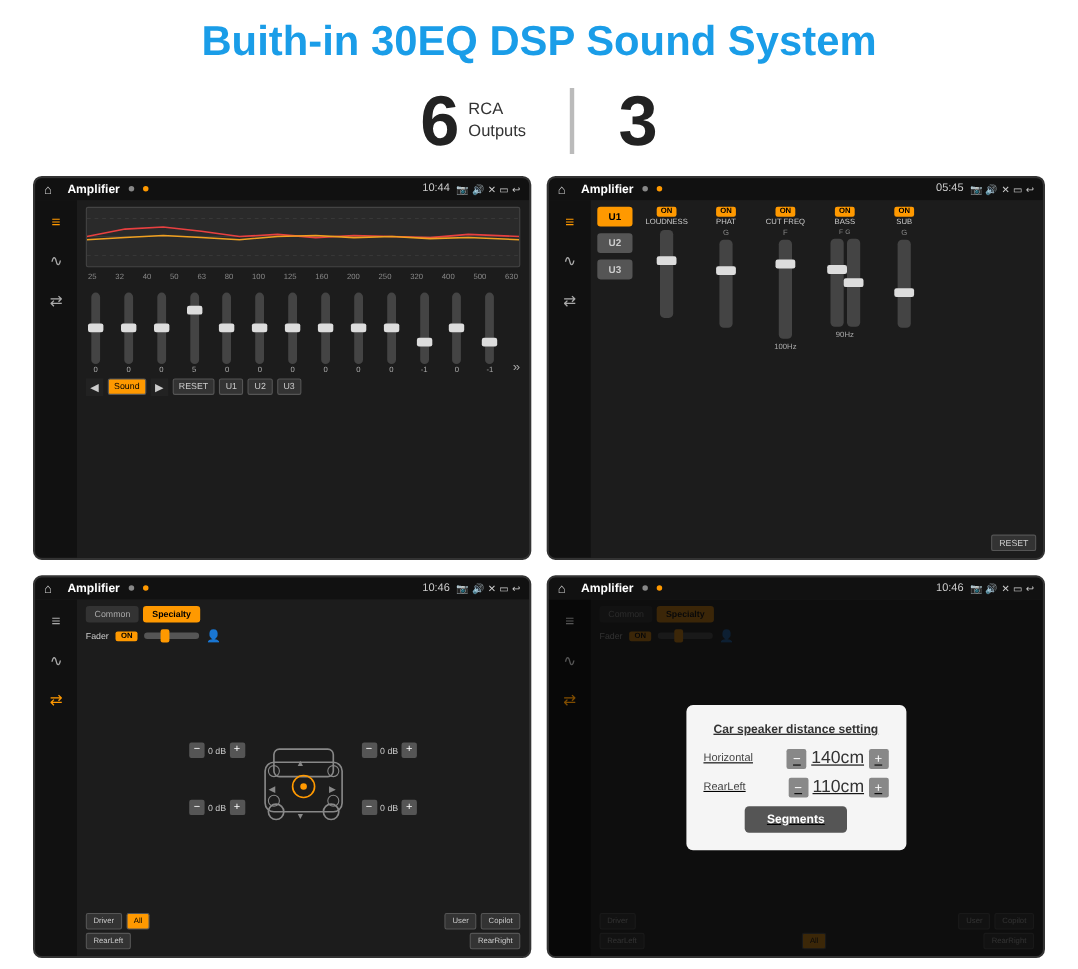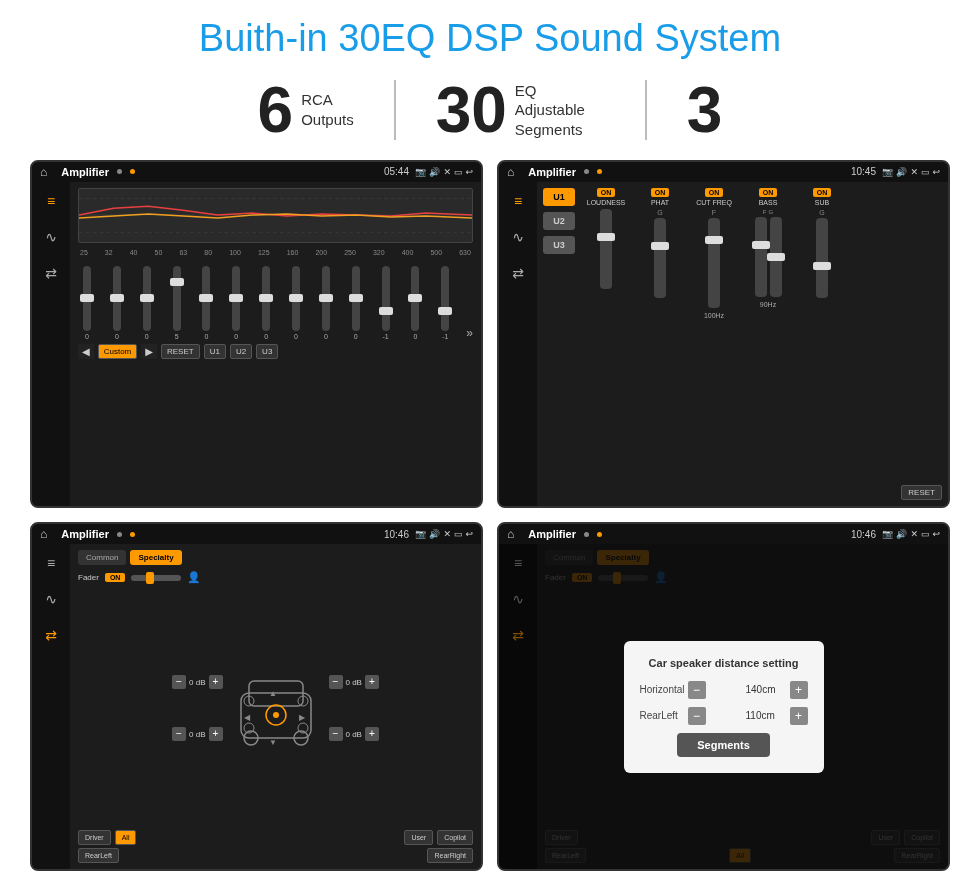--- a/index.html
+++ b/index.html
@@ -16,21 +16,21 @@
       height: 881px;
       padding: 18px 30px 10px 30px;
       display: flex;
       flex-direction: column;
       align-items: center;
     }
 
     
     .main-title {
       font-size: 38px;
-      font-weight: 400;
+      font-weight: 700;
       color: #1a9de8;
       text-align: center;
       margin-bottom: 18px;
       line-height: 1.1;
     }
 
     
     .stats-row {
       display: flex;
       align-items: center;
@@ -476,20 +476,21 @@
       align-items: center;
       justify-content: center;
       z-index: 10;
     }
 
     .dialog-box {
       background: #f5f5f5;
       border-radius: 6px;
       padding: 16px;
       width: 200px;
+      text-decoration: underline;
     }
 
     .dialog-title {
       font-size: 11px;
       font-weight: bold;
       color: #333;
       text-align: center;
       margin-bottom: 12px;
     }
 
@@ -521,25 +522,24 @@
       color: #fff;
       font-size: 12px;
       cursor: pointer;
       display: flex;
       align-items: center;
       justify-content: center;
       line-height: 1;
     }
 
     .dialog-value {
-      font-size: 10px;
+      font-size: 16px;
       color: #333;
       min-width: 40px;
-      text-align: left;
-      margin-left: 36px;
+      text-align: center;
     }
 
     .dialog-confirm-btn {
       background: #555;
       color: #fff;
       font-size: 11px;
       font-weight: bold;
       padding: 6px 20px;
       border-radius: 4px;
       border: none;
@@ -566,39 +566,35 @@
 <div class="page-wrapper">
 
   <div class="main-title">Buith-in 30EQ DSP Sound System</div>
 
   <div class="stats-row">
     <div class="stat-item">
       <span class="stat-number">6</span>
       <span class="stat-label">RCA<br>Outputs</span>
     </div>
     <div class="stat-divider"></div>
-    <div class="stat-item">
-      <span class="stat-number">30</span>
-      <span class="stat-label">EQ Adjustable<br>Segments</span>
-    </div>
     <div class="stat-divider"></div>
     <div class="stat-item">
       <span class="stat-number">3</span>
     </div>
   </div>
 
   <div class="screens-grid">
 
     <div class="screen-container">
       <div class="status-bar">
         <span class="home-icon">⌂</span>
         <span class="app-name">Amplifier</span>
         <span class="dot"></span>
         <span class="dot orange"></span>
-        <span class="time">05:44</span>
+        <span class="time">10:44</span>
         <div class="icons">
           <span>📷</span>
           <span>🔊</span>
           <span>✕</span>
           <span>▭</span>
           <span>↩</span>
         </div>
       </div>
       <div class="screen-content">
         <div class="left-sidebar">
@@ -712,38 +708,38 @@
             <div class="slider-col">
               <div class="v-slider">
                   <div class="v-slider-thumb down"></div>
                 </div>
               <span class="slider-value">-1</span>
             </div>
             <span style="color:#aaa;font-size:12px;cursor:pointer">»</span>
           </div>
           <div class="eq-bottom-controls">
             <button class="arrow-btn">◀</button>
-            <button class="eq-btn active">Custom</button>
+            <button class="eq-btn active">Sound</button>
             <button class="arrow-btn">▶</button>
             <button class="eq-btn">RESET</button>
             <button class="eq-btn">U1</button>
             <button class="eq-btn">U2</button>
             <button class="eq-btn">U3</button>
           </div>
         </div>
       </div>
     </div>
 
     <div class="screen-container">
       <div class="status-bar">
         <span class="home-icon">⌂</span>
         <span class="app-name">Amplifier</span>
         <span class="dot"></span>
         <span class="dot orange"></span>
-        <span class="time">10:45</span>
+        <span class="time">05:45</span>
         <div class="icons">
           <span>📷</span>
           <span>🔊</span>
           <span>✕</span>
           <span>▭</span>
           <span>↩</span>
         </div>
       </div>
       <div class="screen-content">
         <div class="left-sidebar">

